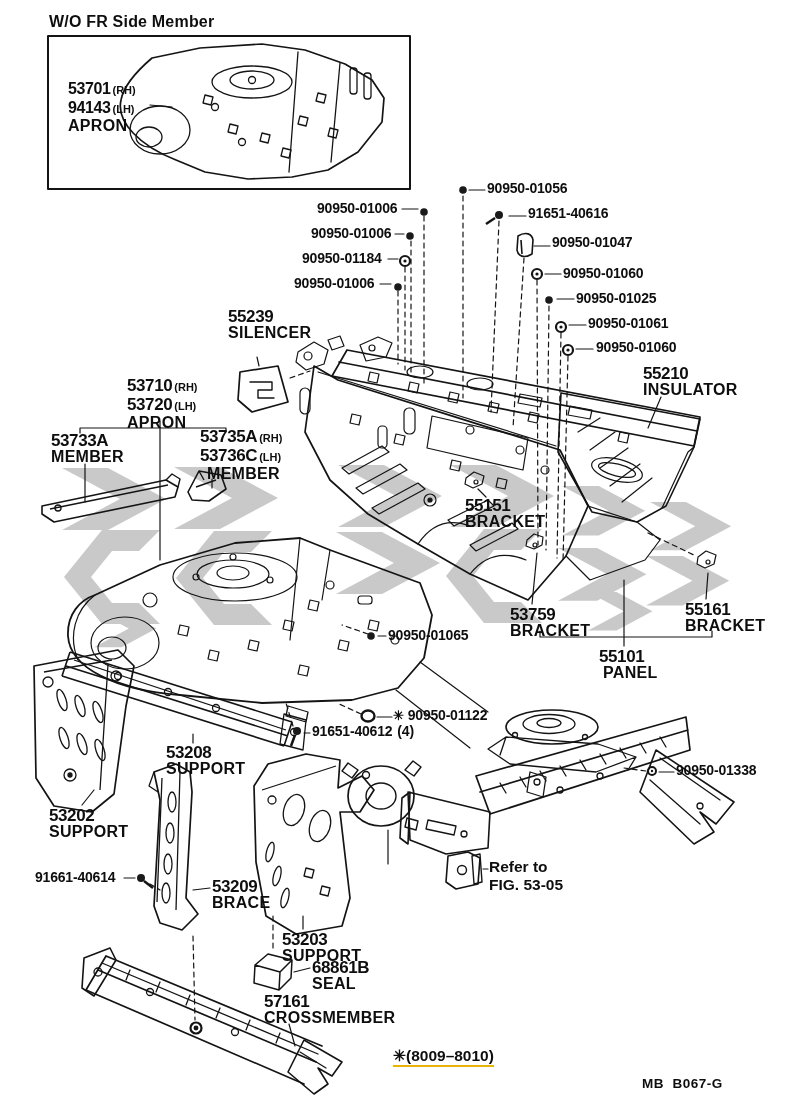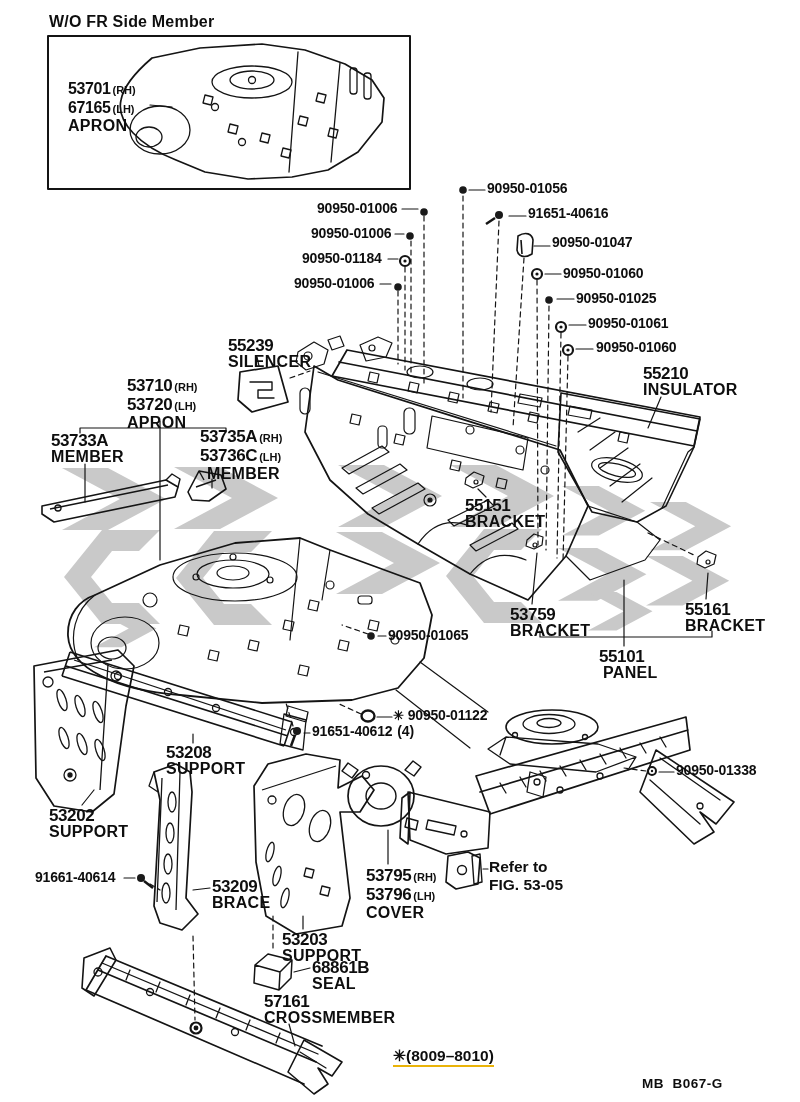--- a/index.html
+++ b/index.html
@@ -305,37 +305,37 @@
       <circle cx="652" cy="771" r="4"></circle>
           <circle cx="652" cy="771" r="1.2" fill="#141414" stroke="none"></circle>
     </g>
   </g>
 </svg>
 
 <div class="lbl title" style="left:49px;top:14px">W/O FR Side Member</div>
 
 <div class="lbl co" style="left:68px;top:80px">
   <div class="row"><span class="num-sm">53701</span><span class="qual">(RH)</span></div>
-  <div class="row"><span class="num-sm">67165</span><span class="qual">(LH)</span></div>
+  <div class="row"><span class="num-sm">94143</span><span class="qual">(LH)</span></div>
   <div class="name">APRON</div>
 </div>
 
 <div class="lbl fnum" style="left:487px;top:181px">90950-01056</div>
 <div class="lbl fnum" style="left:528px;top:206px">91651-40616</div>
 <div class="lbl fnum" style="left:317px;top:201px">90950-01006</div>
 <div class="lbl fnum" style="left:311px;top:226px">90950-01006</div>
 <div class="lbl fnum" style="left:552px;top:235px">90950-01047</div>
 <div class="lbl fnum" style="left:302px;top:251px">90950-01184</div>
 <div class="lbl fnum" style="left:563px;top:266px">90950-01060</div>
 <div class="lbl fnum" style="left:294px;top:276px">90950-01006</div>
 <div class="lbl fnum" style="left:576px;top:291px">90950-01025</div>
 <div class="lbl fnum" style="left:588px;top:316px">90950-01061</div>
 <div class="lbl fnum" style="left:596px;top:340px">90950-01060</div>
 
-<div class="lbl co" style="left:228px;top:337px">
+<div class="lbl co" style="left:228px;top:308px">
   <div class="row"><span class="num">55239</span></div>
   <div class="name">SILENCER</div>
 </div>
 
 <div class="lbl co" style="left:643px;top:365px">
   <div class="row"><span class="num">55210</span></div>
   <div class="name">INSULATOR</div>
 </div>
 
 <div class="lbl co" style="left:127px;top:377px">
@@ -397,25 +397,20 @@
   <div class="name">SUPPORT</div>
 </div>
 
 <div class="lbl fnum" style="left:35px;top:870px">91661-40614</div>
 
 <div class="lbl co" style="left:212px;top:878px">
   <div class="row"><span class="num">53209</span></div>
   <div class="name">BRACE</div>
 </div>
 
-<div class="lbl co" style="left:366px;top:867px">
-  <div class="row"><span class="num">53795</span><span class="qual">(RH)</span></div>
-  <div class="row"><span class="num">53796</span><span class="qual">(LH)</span></div>
-  <div class="name">COVER</div>
-</div>
 
 <div class="lbl refer" style="left:489px;top:858px">
   <div>Refer to</div>
   <div>FIG. 53-05</div>
 </div>
 
 <div class="lbl co" style="left:282px;top:931px">
   <div class="row"><span class="num">53203</span></div>
   <div class="name">SUPPORT</div>
 </div>

